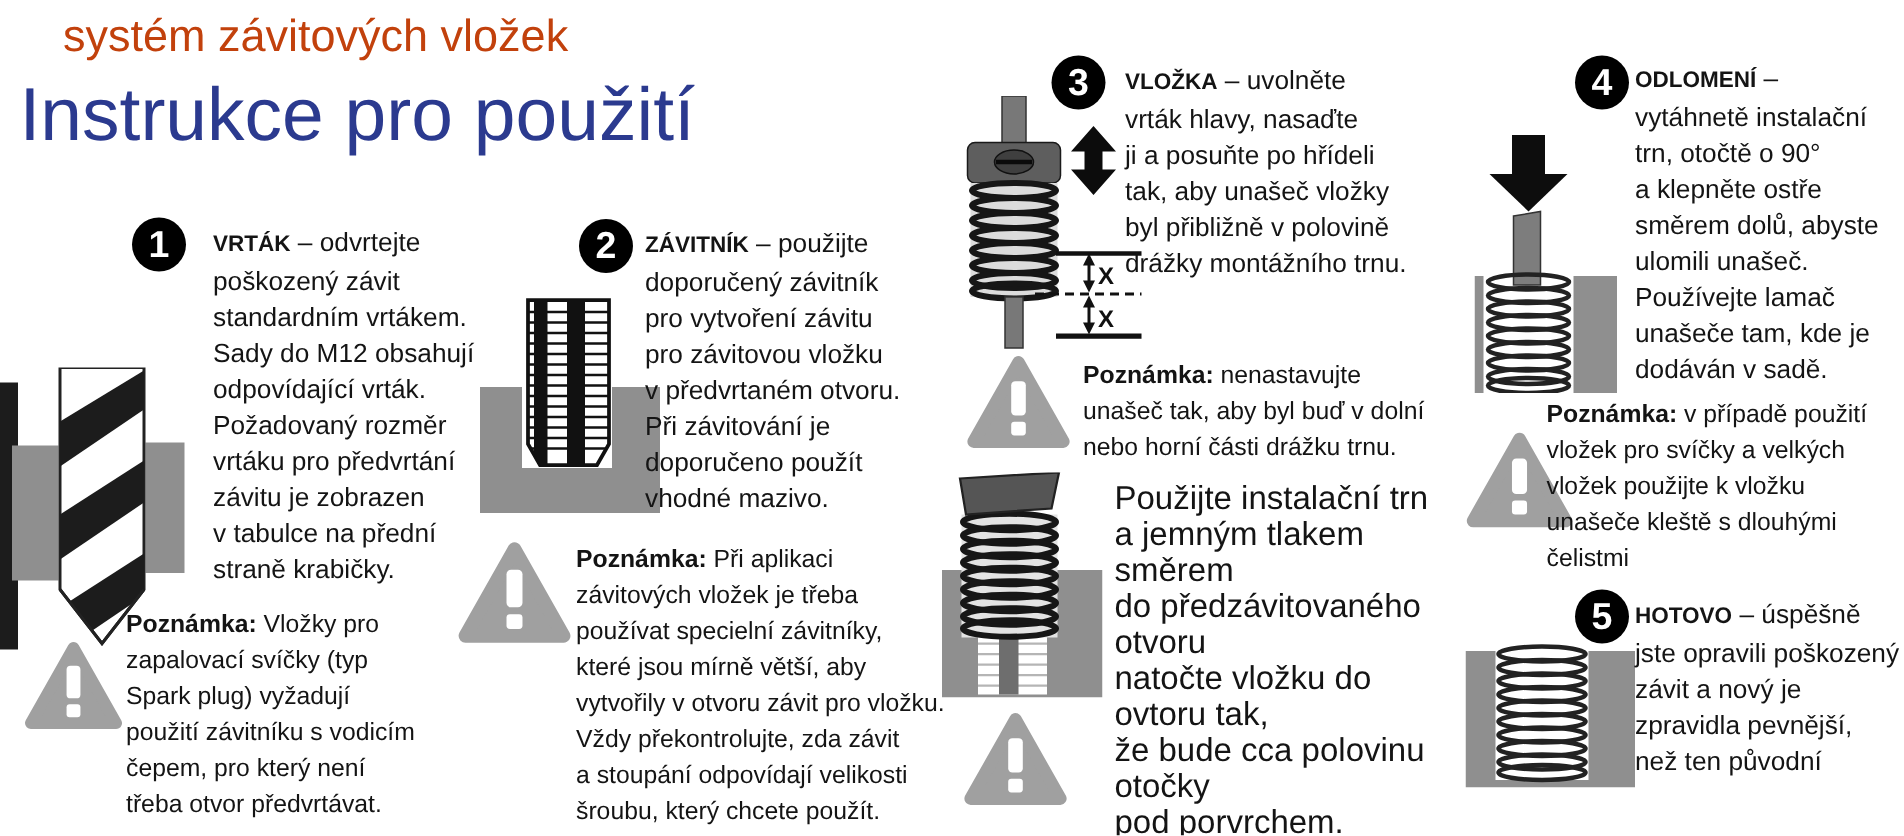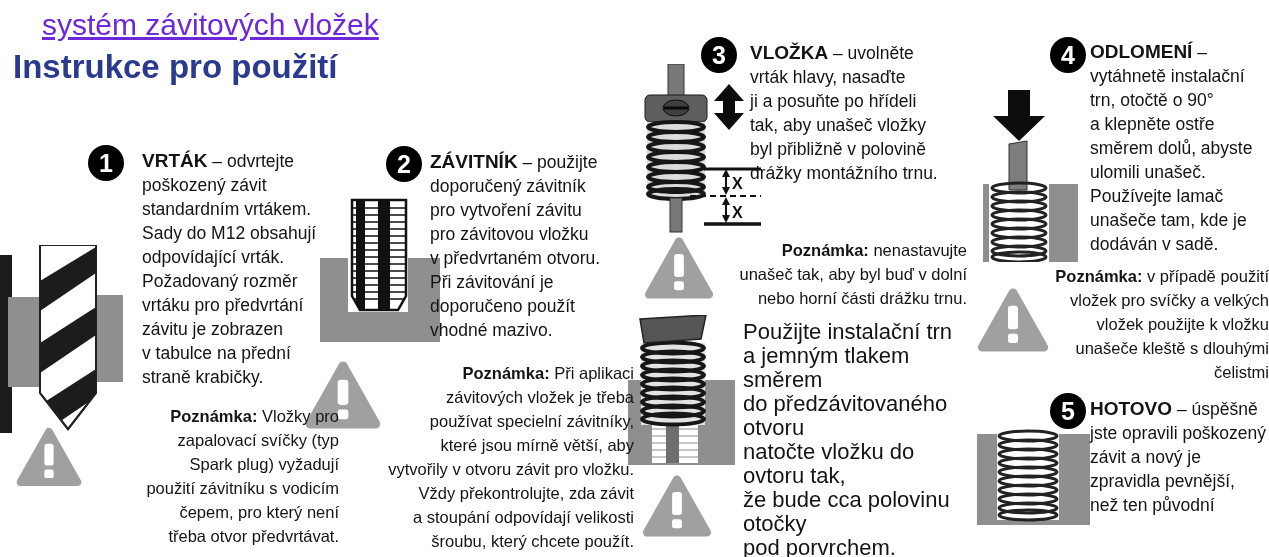--- a/index.html
+++ b/index.html
@@ -1,26 +1,26 @@
 <!DOCTYPE html>
 <html><head>
 <meta charset="utf-8">
 <style>
   html,body{margin:0;padding:0;background:#fff;}
   .page{position:relative;width:1269px;height:557px;background:#ffffff;overflow:hidden;
         font-family:"Liberation Sans",sans-serif;color:#141414;}
   .abs{position:absolute;}
-  .subtitle{left:42px;top:8px;font-size:30px;color:#6d28d9;text-decoration:underline;}
-  .title{left:13px;top:50px;font-size:33px;color:#2b3a8f;line-height:1.05;font-weight:bold;}
+  .subtitle{left:42px;top:8px;font-size:30px;color:#c2410c;}
+  .title{left:13px;top:50px;font-size:50px;color:#2b3a8f;line-height:1.05;}
   .badge{width:36px;height:36px;border-radius:50%;background:#000;color:#fff;
          display:flex;align-items:center;justify-content:center;
          font-size:25px;font-weight:700;}
   .step{font-size:17.5px;line-height:24px;}
-  .step b{font-size:19px;}
-  .note{font-size:16.5px;line-height:24px;text-align:right;}
+  .step b{font-size:15px;}
+  .note{font-size:16.5px;line-height:24px;}
   .note b{font-size:16.5px;}
   .para{font-size:22px;line-height:24px;}
   .body{white-space:pre-line;}
   svg{display:block;}
 </style>
 </head>
 <body>
 
 <div class="page">
 

